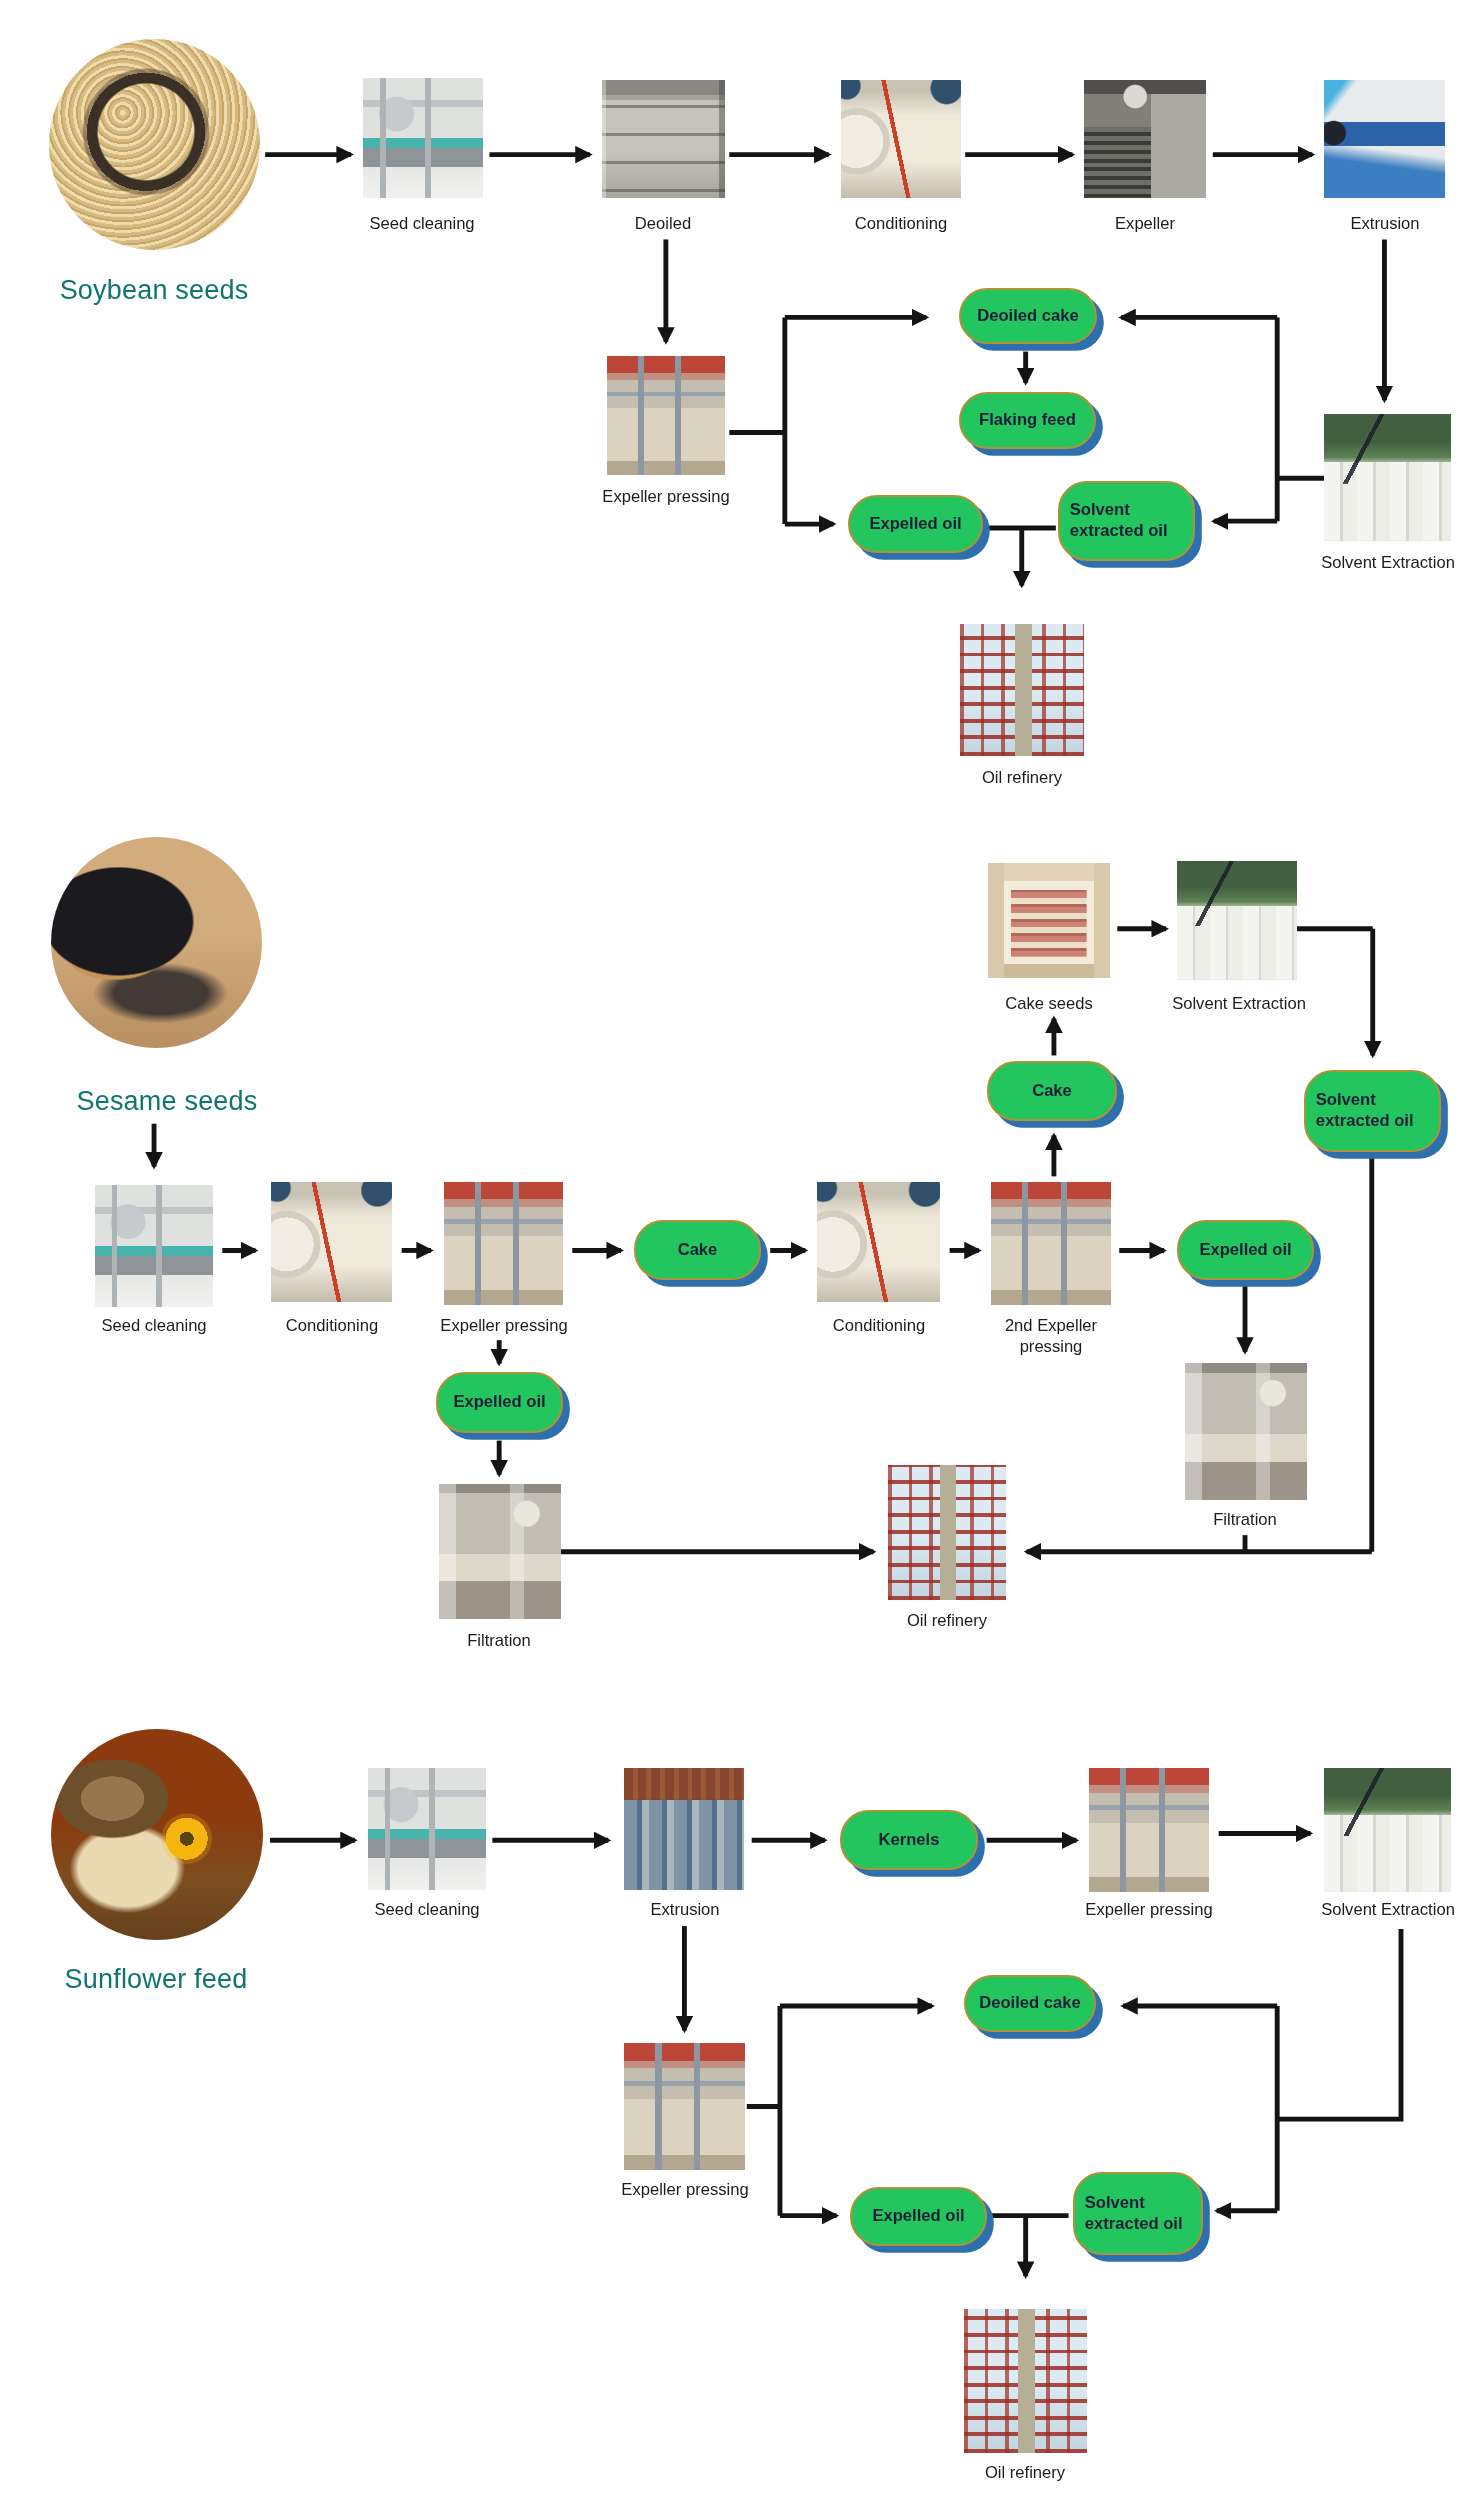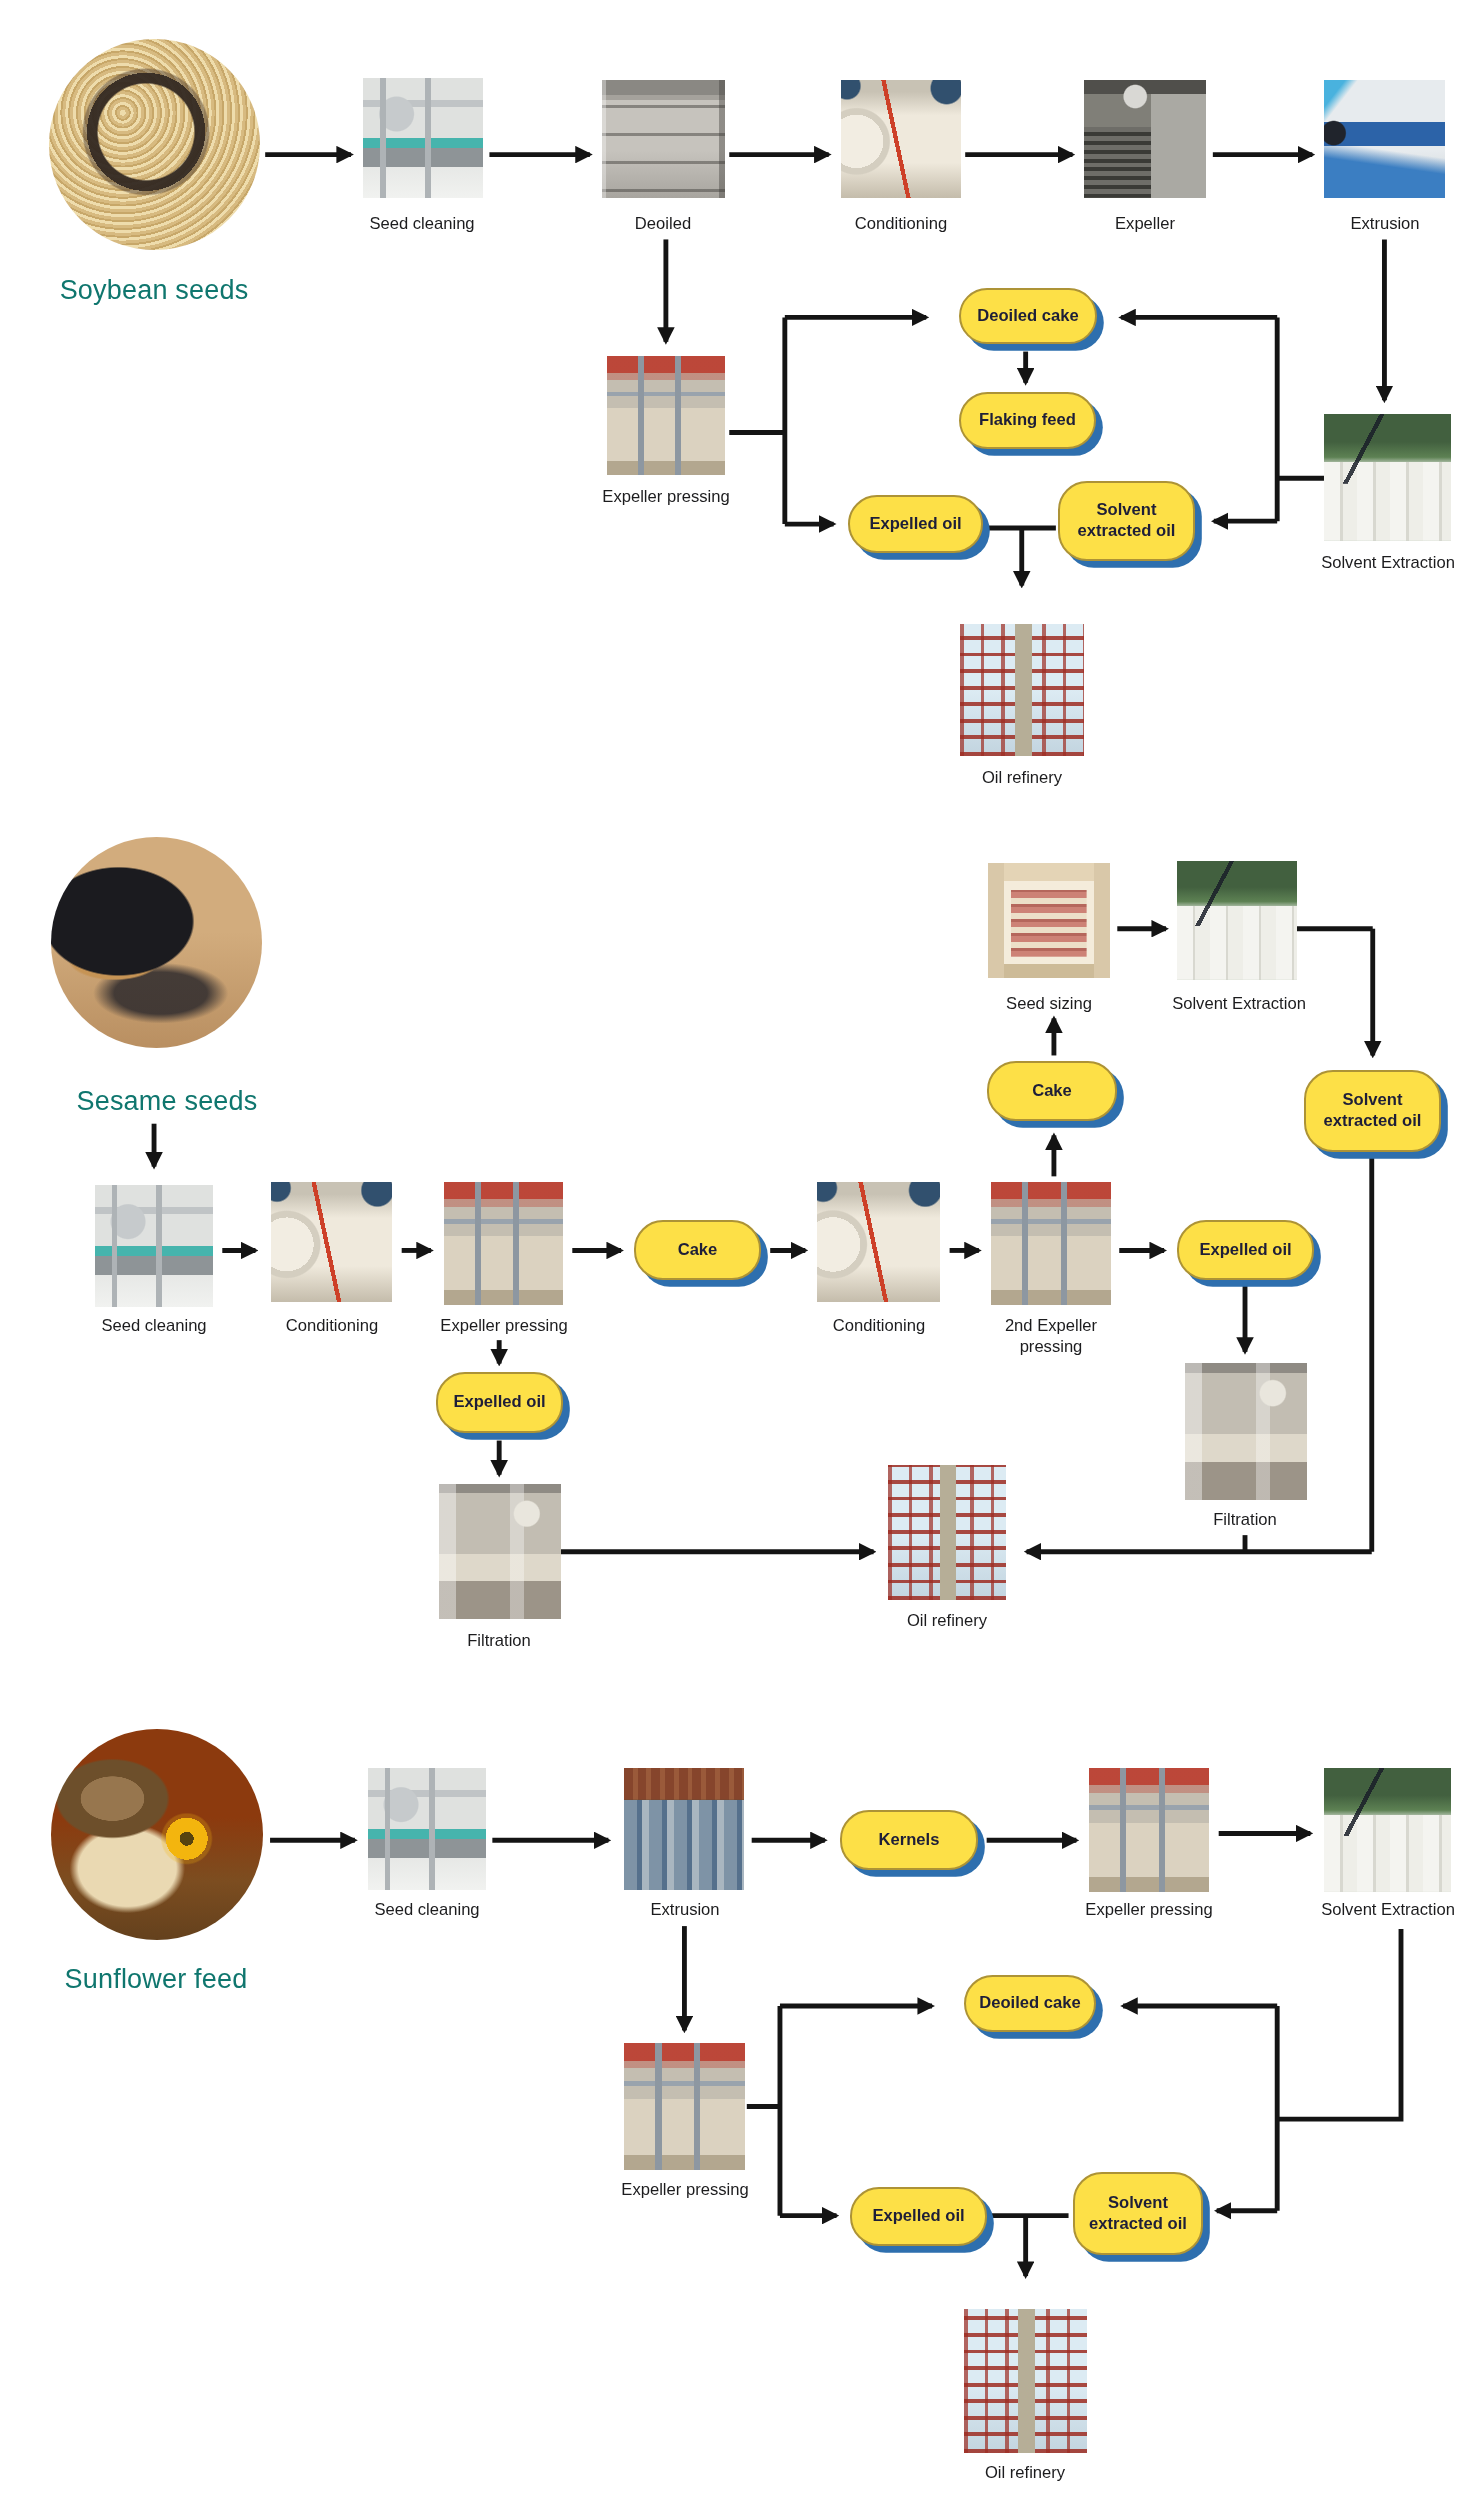--- a/index.html
+++ b/index.html
@@ -7,21 +7,21 @@
           font-family:"Liberation Sans",sans-serif;overflow:hidden;}
   .edges{position:absolute;left:0;top:0;width:1479px;height:2497px;pointer-events:none;}
   .photo{position:absolute;background-repeat:no-repeat;background-size:cover;}
   .round{border-radius:50%;}
   .lbl{position:absolute;width:195px;transform:translateX(-50%);text-align:center;
        font-size:16.6px;line-height:1.25;color:#1c1c1e;}
   .lbl.narrow{width:127px;}
   .title{position:absolute;transform:translateX(-50%);white-space:nowrap;text-align:center;
          font-size:27px;color:#0f766e;letter-spacing:0.2px;}
   .pill{position:absolute;box-sizing:border-box;display:flex;align-items:center;justify-content:center;
-        text-align:center;background:#fde047;border:2.9px solid #AD9336;border-radius:29px;
+        text-align:left;background:#22c55e;border:2.9px solid #AD9336;border-radius:29px;
         box-shadow:6.8px 6.8px 0 #2E6FAE;color:#1e1e38;font-size:16.6px;font-weight:700;
         line-height:1.25;padding:3.9px 9.8px;}
   
   .ph-seedclean{background-color:#e9eae8;background-image:
     linear-gradient(90deg,transparent 0 14%,#aeb3b6 14% 19%,transparent 19% 52%,#aeb3b6 52% 57%,transparent 57%),
     radial-gradient(circle at 28% 30%,#c6cacc 0 14%,transparent 15%),
     linear-gradient(180deg,transparent 0 18%,#c0c4c6 18% 24%,transparent 24%),
     linear-gradient(180deg,transparent 0 50%,#46b4ad 50% 58%,#8e9497 58% 74%,transparent 74%),
     linear-gradient(180deg,#dfe1df 0 55%,#f1f2f0 100%);}
   .ph-cracking{background-color:#b5b2ac;background-image:
@@ -219,21 +219,21 @@
   <div class="lbl" style="left:879px;top:1316px">Conditioning</div>
 
   <div class="photo ph-expeller" style="left:991px;top:1182px;width:120px;height:123px"></div>
   <div class="lbl narrow" style="left:1051px;top:1316px">2nd Expeller pressing</div>
 
   <div class="pill" style="left:1177px;top:1220px;width:137px;height:60px">Expelled oil</div>
 
   <div class="pill" style="left:987px;top:1061px;width:130px;height:60px">Cake</div>
 
   <div class="photo ph-cakesizing" style="left:988px;top:863px;width:122px;height:115px"></div>
-  <div class="lbl" style="left:1049px;top:994px">Seed sizing</div>
+  <div class="lbl" style="left:1049px;top:994px">Cake seeds</div>
 
   <div class="photo ph-solventx" style="left:1177px;top:861px;width:120px;height:119px"></div>
   <div class="lbl" style="left:1239px;top:994px">Solvent Extraction</div>
 
   <div class="pill" style="left:1304px;top:1070px;width:137px;height:82px">Solvent extracted oil</div>
 
   <div class="pill" style="left:436px;top:1372px;width:127px;height:61px">Expelled oil</div>
 
   <div class="photo ph-filtration" style="left:439px;top:1484px;width:122px;height:135px"></div>
   <div class="lbl" style="left:499px;top:1631px">Filtration</div>

